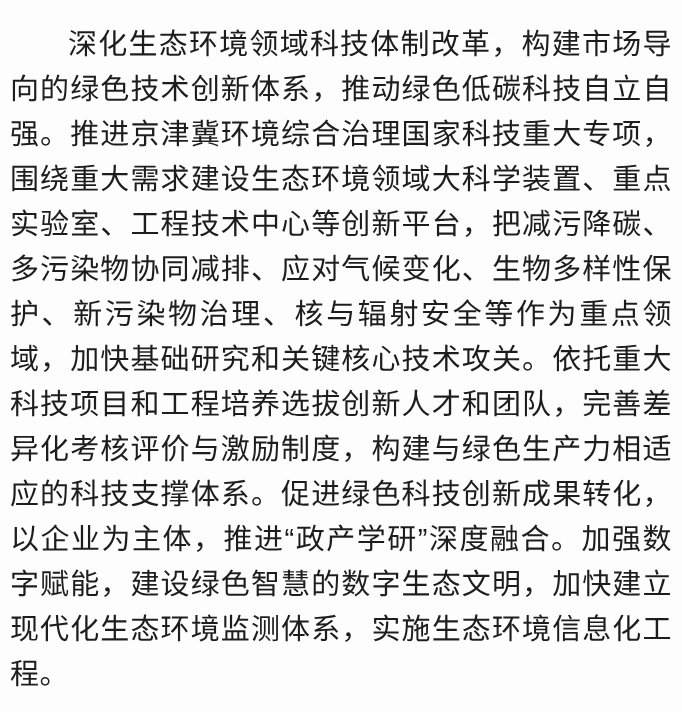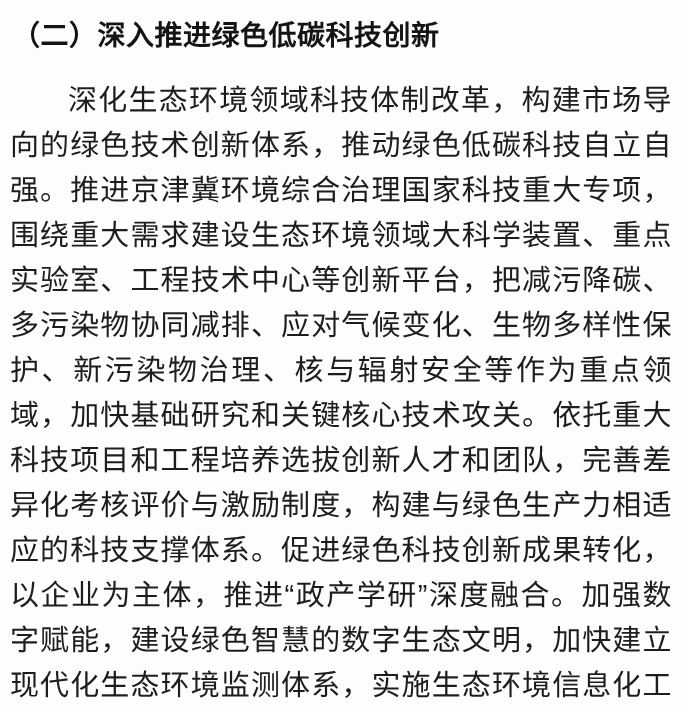--- a/index.html
+++ b/index.html
@@ -37,15 +37,14 @@
     text-justify: inter-ideograph;
     text-indent: 2em;
     letter-spacing: 0.5px;
     word-break: break-all;
   }
 </style>
 </head>
 <body>
 
 <div class="page">
-  <h1 class="heading">（二）深入推进绿色低碳科技创新</h1>
   <p class="body-text">深化生态环境领域科技体制改革，构建市场导向的绿色技术创新体系，推动绿色低碳科技自立自强。推进京津冀环境综合治理国家科技重大专项，围绕重大需求建设生态环境领域大科学装置、重点实验室、工程技术中心等创新平台，把减污降碳、多污染物协同减排、应对气候变化、生物多样性保护、新污染物治理、核与辐射安全等作为重点领域，加快基础研究和关键核心技术攻关。依托重大科技项目和工程培养选拔创新人才和团队，完善差异化考核评价与激励制度，构建与绿色生产力相适应的科技支撑体系。促进绿色科技创新成果转化，以企业为主体，推进“政产学研”深度融合。加强数字赋能，建设绿色智慧的数字生态文明，加快建立现代化生态环境监测体系，实施生态环境信息化工程。</p>
 </div>
 
 </body></html>

